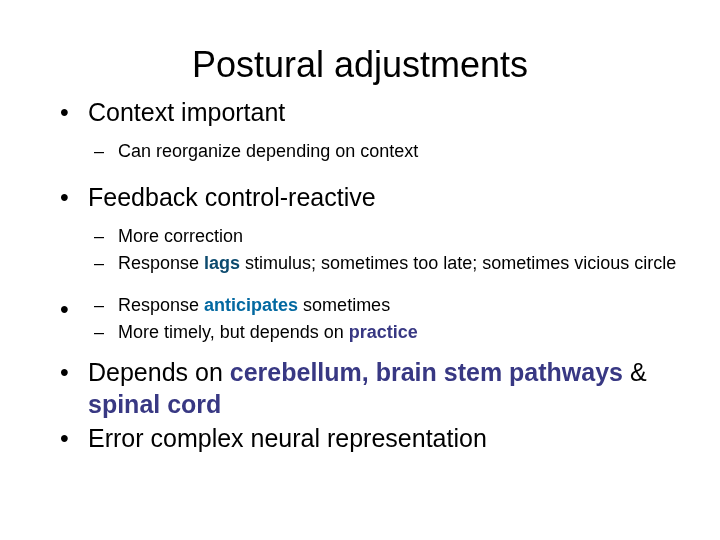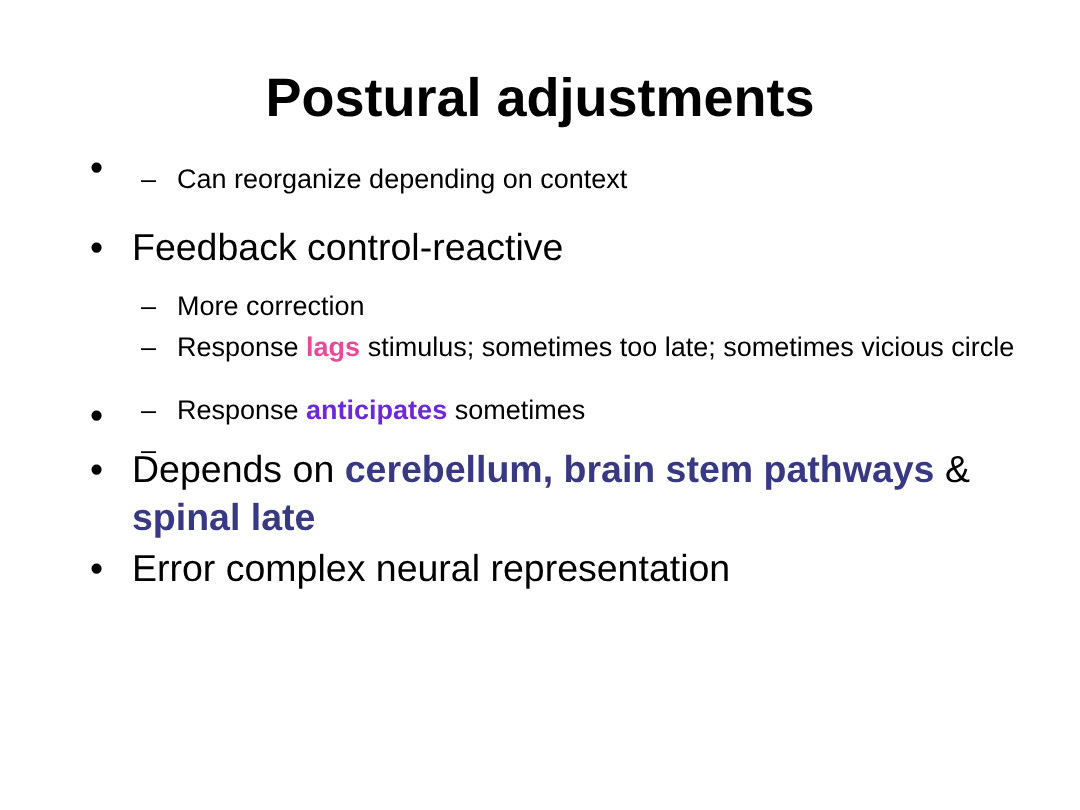--- a/index.html
+++ b/index.html
@@ -23,21 +23,21 @@
 
   
   #slide-title {
     position: absolute;
     left: 0;
     top: 44px;
     width: 720px;
     text-align: center;
     font-size: 36px;
     line-height: 42px;
-    font-weight: 700;
+    font-weight: 400;
     color: #000000;
     letter-spacing: 0px;
     white-space: nowrap;
   }
 
   
   #body-block {
     position: absolute;
     left: 0;
     top: 96px;
@@ -111,58 +111,60 @@
 <body>
 
 <div id="slide" style="background: rgb(255, 255, 255);">
 
   <div id="slide-title">Postural adjustments</div>
 
   <div id="body-block">
 
     <div class="bullet lvl1 gap-none">
       <span class="marker">•</span>
+      <span class="txt">Context important</span>
     </div>
 
     <div class="bullet lvl2 gap-md">
       <span class="marker">–</span>
       <span class="txt">Can reorganize depending on context</span>
     </div>
 
     <div class="bullet lvl1 gap-lg">
       <span class="marker">•</span>
       <span class="txt">Feedback control-reactive</span>
     </div>
 
     <div class="bullet lvl2 gap-md">
       <span class="marker">–</span>
       <span class="txt">More correction</span>
     </div>
 
     <div class="bullet lvl2 gap-sm">
       <span class="marker">–</span>
-      <span class="txt"><span class="plain">Response </span><span class="hl" style="color: #ec4899;">lags</span><span class="plain"> stimulus; sometimes too late; sometimes vicious circle</span></span>
+      <span class="txt"><span class="plain">Response </span><span class="hl" style="color: #0c4a6e;">lags</span><span class="plain"> stimulus; sometimes too late; sometimes vicious circle</span></span>
     </div>
 
     <div class="bullet lvl1 gap-lg">
       <span class="marker">•</span>
     </div>
 
     <div class="bullet lvl2 gap-md">
       <span class="marker">–</span>
-      <span class="txt"><span class="plain">Response </span><span class="hl" style="color: #6d28d9;">anticipates</span><span class="plain"> sometimes</span></span>
+      <span class="txt"><span class="plain">Response </span><span class="hl" style="color: #0369a1;">anticipates</span><span class="plain"> sometimes</span></span>
     </div>
 
     <div class="bullet lvl2 gap-sm">
       <span class="marker">–</span>
+      <span class="txt"><span class="plain">More timely, but depends on </span><span class="hl" style="color: rgb(56, 56, 131);">practice</span></span>
     </div>
 
     <div class="bullet lvl1 gap-md">
       <span class="marker">•</span>
-      <span class="txt"><span class="plain">Depends on </span><span class="hl" style="color: rgb(56, 56, 131); margin-top: 36px;">cerebellum, brain stem pathways</span><span class="plain"> &amp; </span><span class="hl" style="color: rgb(56, 56, 131);">spinal late</span></span>
+      <span class="txt"><span class="plain">Depends on </span><span class="hl" style="color: rgb(56, 56, 131); margin-top: 36px;">cerebellum, brain stem pathways</span><span class="plain"> &amp; </span><span class="hl" style="color: rgb(56, 56, 131);">spinal cord</span></span>
     </div>
 
     <div class="bullet lvl1 gap-sm">
       <span class="marker">•</span>
       <span class="txt">Error complex neural representation</span>
     </div>
 
   </div>
 </div>
 

